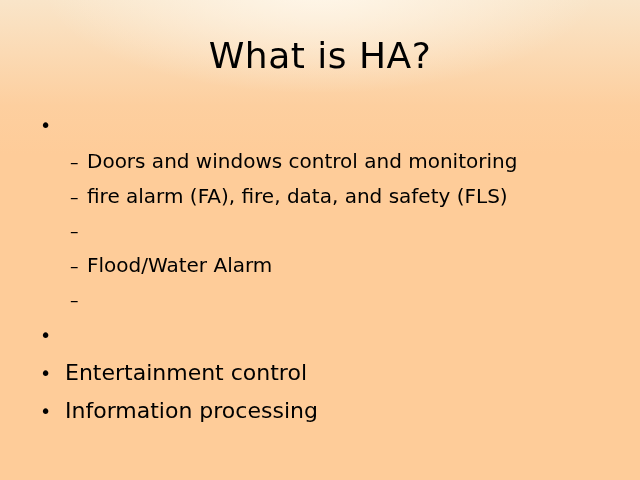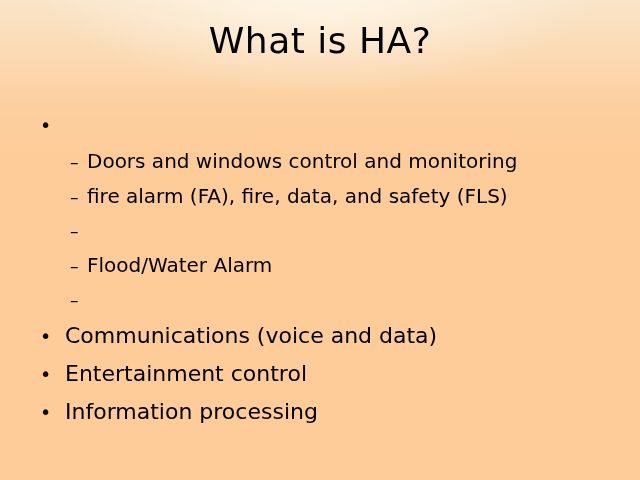--- a/index.html
+++ b/index.html
@@ -13,21 +13,21 @@
     height: 480px;
     overflow: hidden;
     font-family: "DejaVu Sans", "Liberation Sans", sans-serif;
     color: #000;
     background:
       radial-gradient(ellipse 58% 30% at 50% -3%, rgba(255,248,236,0.95) 0%, rgba(255,248,236,0) 75%),
       linear-gradient(180deg, #f9e5c9 0%, #fdcf9f 22%, #fecc99 32%, #fecc99 100%);
   }
   .slide-title {
     position: absolute;
-    top: 19px;
+    top: 34px;
     left: 0;
     width: 640px;
     text-align: center;
     font-size: 36px;
     line-height: 44px;
     letter-spacing: 0.5px;
     white-space: nowrap;
   }
   .content {
     position: absolute;
@@ -91,21 +91,20 @@
     <span class="marker">–</span>
     <span class="bullet-text">Flood/Water Alarm</span>
   </div>
 
   <div class="bullet-row l2">
     <span class="marker">–</span>
   </div>
 
   <div class="bullet-row l1">
     <span class="marker">•</span>
-    <span class="bullet-text">Communications (voice and data)</span>
   </div>
 
   <div class="bullet-row l1">
     <span class="marker">•</span>
     <span class="bullet-text">Entertainment control</span>
   </div>
 
   <div class="bullet-row l1">
     <span class="marker">•</span>
     <span class="bullet-text">Information processing</span>

